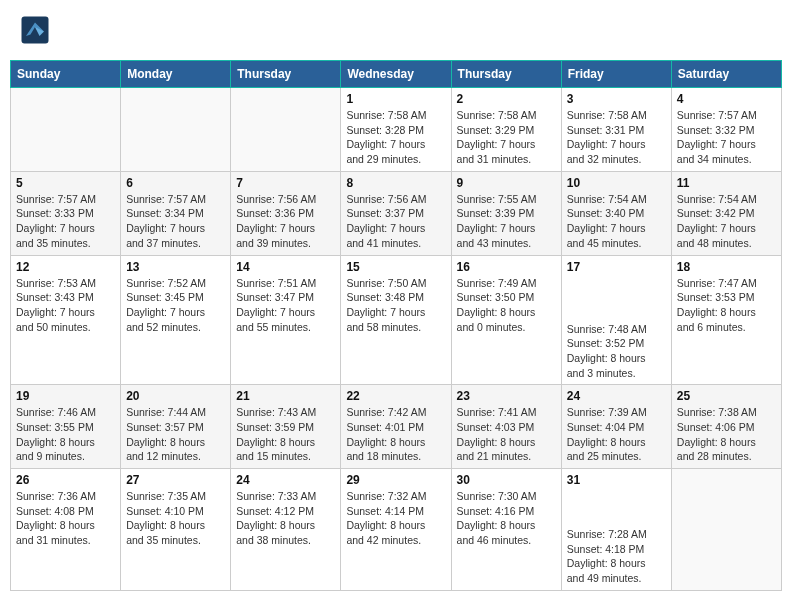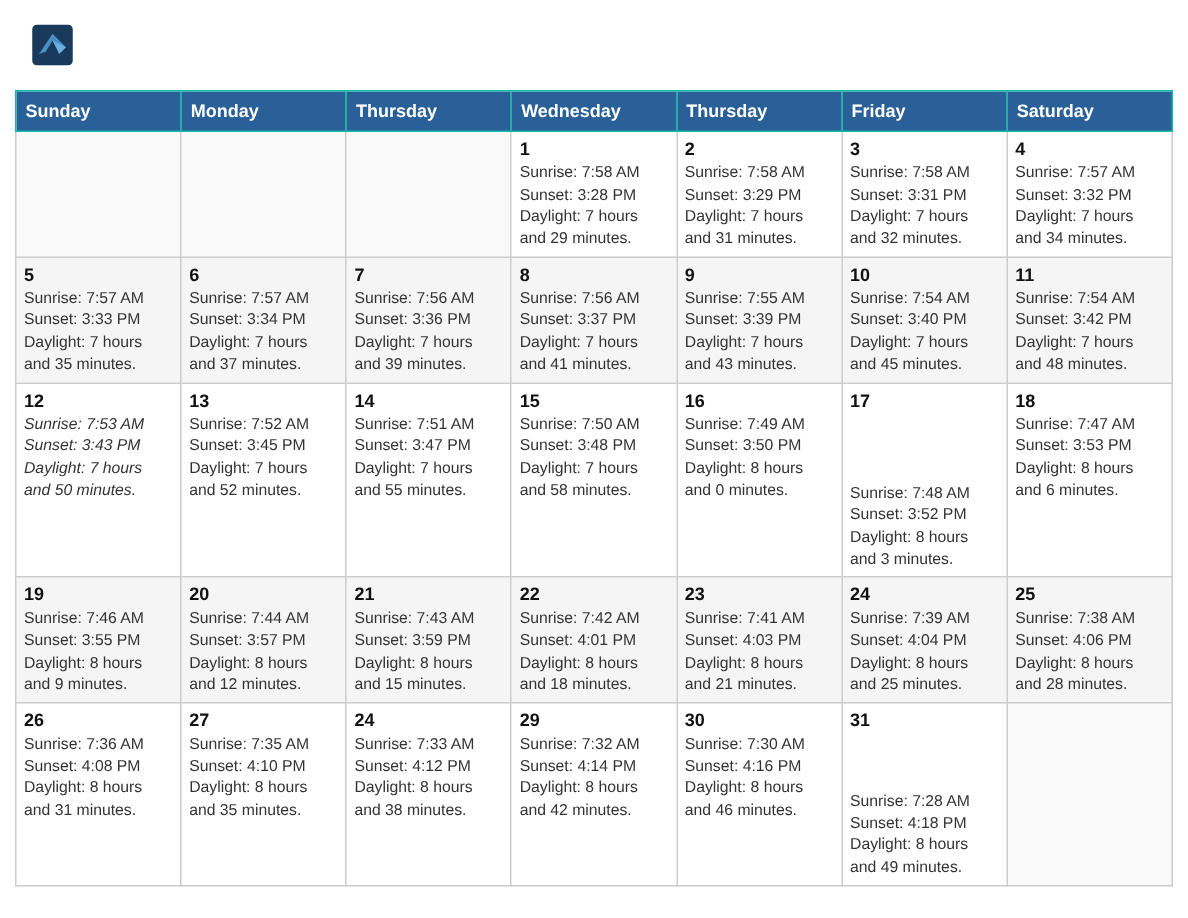--- a/index.html
+++ b/index.html
@@ -190,21 +190,21 @@
         <td>
           <div class="day-number">11</div>
           <div class="day-info" style="white-space: pre-line;">Sunrise: 7:54 AM
 Sunset: 3:42 PM
 Daylight: 7 hours and 48 minutes.</div>
         </td>
       </tr>
       <tr>
         <td>
           <div class="day-number">12</div>
-          <div class="day-info" style="white-space: pre-line; font-style: italic;">Sunrise: 7:53 AM
+          <div class="day-info" style="white-space: pre-line;">Sunrise: 7:53 AM
 Sunset: 3:43 PM
 Daylight: 7 hours and 50 minutes.</div>
         </td>
         <td>
           <div class="day-number">13</div>
           <div class="day-info" style="white-space: pre-line;">Sunrise: 7:52 AM
 Sunset: 3:45 PM
 Daylight: 7 hours and 52 minutes.</div>
         </td>
         <td>

